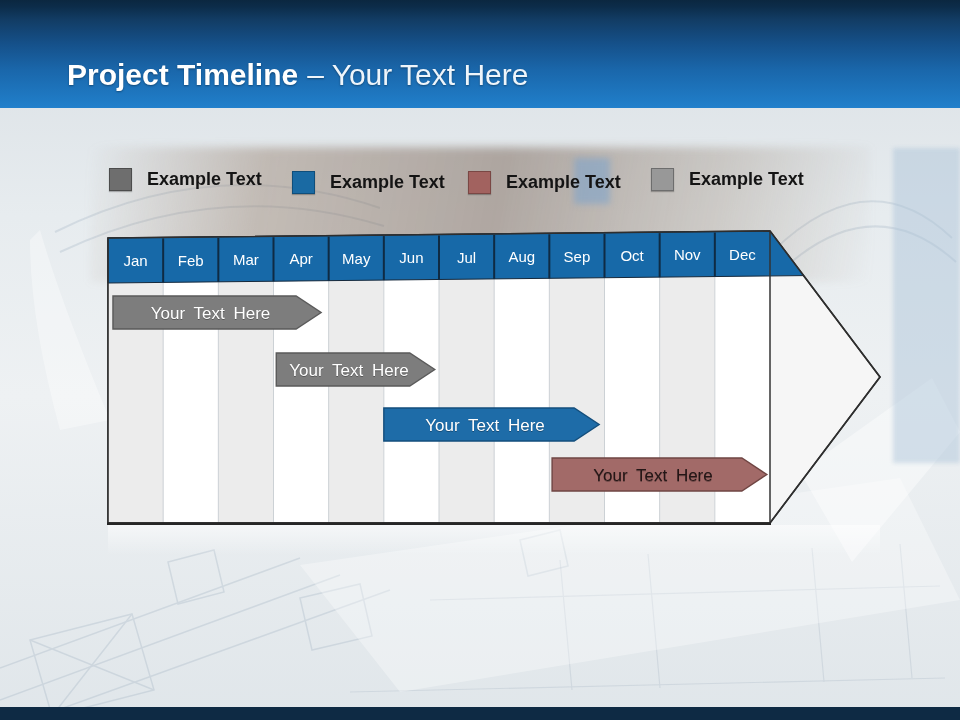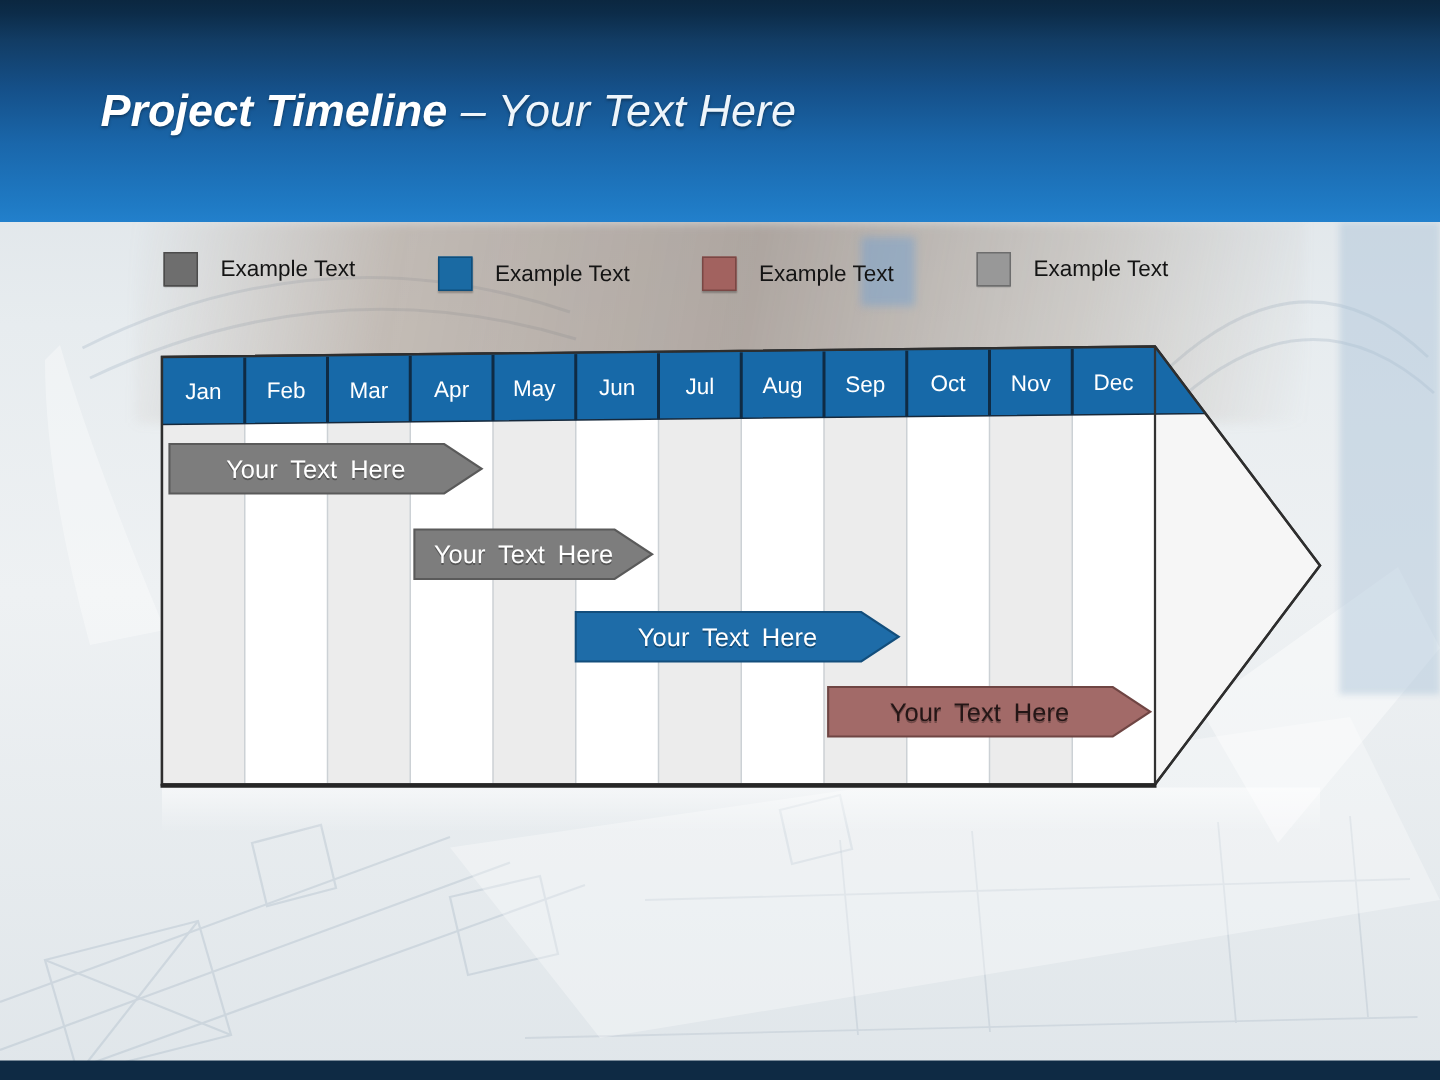--- a/index.html
+++ b/index.html
@@ -3,23 +3,22 @@
 <meta charset="utf-8">
 <style>
   html,body{margin:0;padding:0;background:#444;}
   .slide{
     position:relative; width:960px; height:720px; overflow:hidden;
     font-family:"Liberation Sans", sans-serif;
     background:linear-gradient(180deg,#d9dfe4 0%,#e7ecef 30%,#eef1f3 55%,#e0e6ea 100%);
   }
   
   .banner{
-    position:absolute; left:0; top:0; width:960px; height:148px;
+    position:absolute; left:0; top:0; width:960px; height:108px;
     background:linear-gradient(180deg,#0b2740 0%,#0c2c49 6%,#123c64 18%,#155089 40%,#1a67ab 65%,#1f7ac4 92%,#2280cc 100%);
-    font-style:italic;
   }
   .title{
     position:absolute; left:67px; top:58px; white-space:nowrap;
     font-size:30px; color:#ffffff; text-shadow:0 1px 2px rgba(0,0,0,.35);
   }
   .title .t-main{font-weight:bold;}
   .title .t-suffix{font-weight:400; color:#eef5fb; margin-left:9px;}
   
   .decor{position:absolute; pointer-events:none;}
   .roof-wash{
@@ -33,21 +32,21 @@
   .reflection{left:108px; top:525px; width:772px; height:30px;
     background:linear-gradient(180deg, rgba(255,255,255,.55), rgba(255,255,255,0)); }
   
   .legend{position:absolute; left:0; top:168px; width:960px; height:30px;}
   .legend-item{position:absolute; display:flex; align-items:center;}
   .legend-item.i0{left:109px; top:0;}
   .legend-item.i1{left:292px; top:3px;}
   .legend-item.i2{left:468px; top:3px;}
   .legend-item.i3{left:651px; top:0;}
   .legend-swatch{width:23px; height:23px; border:1.5px solid #555; box-sizing:border-box; box-shadow:0 1px 1px rgba(0,0,0,.25);}
-  .legend-label{margin-left:15px; font-size:15px; font-weight:normal; color:#141414;}
+  .legend-label{margin-left:15px; font-size:18px; font-weight:bold; color:#141414;}
   
   #timeline-svg{position:absolute; left:0; top:0;}
   
   .bottom-bar{position:absolute; left:0; bottom:0; width:960px; height:13px; background:#0e2a44;}
 </style>
 </head>
 <body>
 
 <div class="slide">
 

